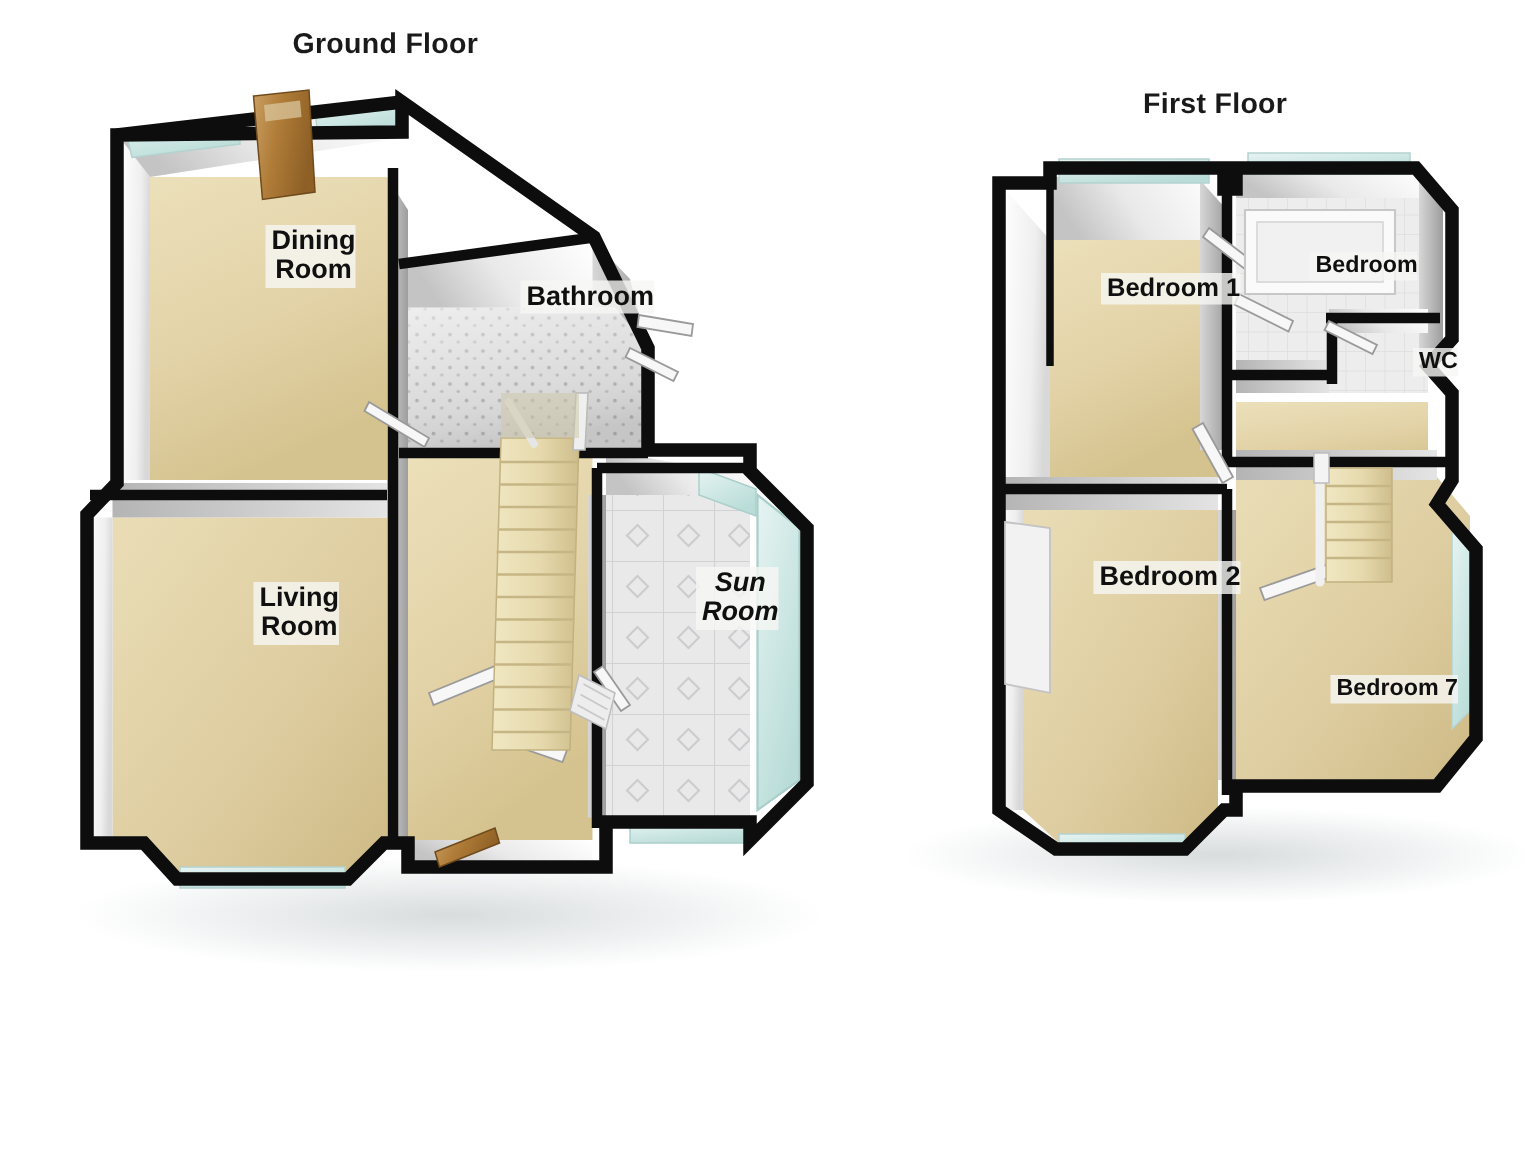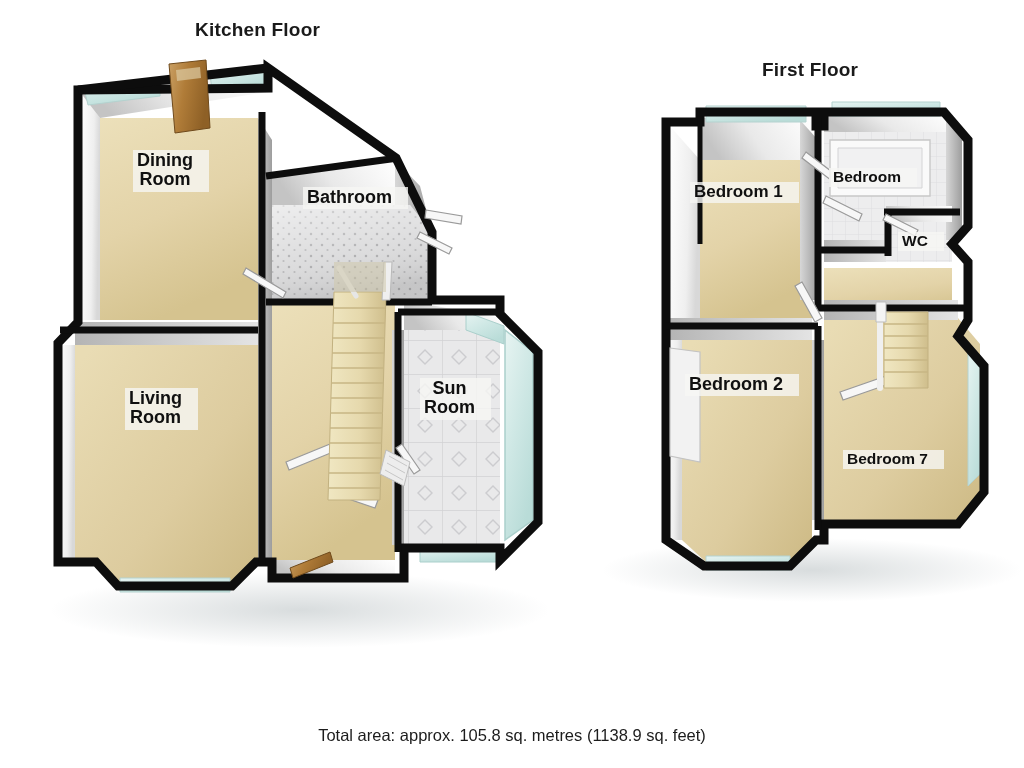--- a/index.html
+++ b/index.html
@@ -50,31 +50,32 @@
 
   
   .room-label {
     position: absolute;
     font-family: "Liberation Sans", sans-serif;
     font-weight: bold;
     color: #101010;
     text-align: center;
     line-height: 1.06;
     background: rgba(246,246,244,0.80);
-    padding: 1px 16px 2px 4px;
+    padding: 1px 0 2px 4px;
     white-space: pre-line;
     box-sizing: border-box;
+    margin-left: 44px;
   }
   .rl-2line { line-height: 1.08; }
 
   
   #label-dining    { left: 133px; top: 150px; font-size: 18px; }
   #label-kitchen   { left: 303px; top: 187px; font-size: 18px; }
   #label-living    { left: 125px; top: 388px; font-size: 18px; }
-  #label-sun       { left: 420px; top: 378px; font-size: 18px; }
+  #label-sun       { left: 420px; top: 378px; font-size: 18px; font-style: italic; }
 
   #label-bedroom1  { left: 690px; top: 182px; font-size: 17px; }
   #label-bathroom  { left: 829px; top: 168px; font-size: 15.5px; }
   #label-wc        { left: 898px; top: 232px; font-size: 15.5px; }
   #label-bedroom2  { left: 685px; top: 374px; font-size: 18px; }
   #label-bedroom3  { left: 843px; top: 450px; font-size: 15.5px; }
 </style>
 </head>
 <body>
 
@@ -360,21 +361,21 @@
 
       <g>
         <path d="M830,140 L930,140 L930,196 L830,196 Z" fill="#fafafa" stroke="#c8c8c8" stroke-width="1.4"></path>
         <path d="M838,148 L922,148 L922,188 L838,188 Z" fill="#f1f1f2" stroke="#d4d4d6" stroke-width="1"></path>
         <path d="M670,348 L700,352 L700,462 L670,456 Z" fill="#f2f2f2" stroke="#c3c3c3" stroke-width="1.2"></path>
       </g>
     </g>
   </svg>
 
   
-  <div class="floor-title" id="ground-title">Kitchen Floor</div>
+  <div class="floor-title" id="ground-title">Ground Floor</div>
 
   <div class="floor-title" id="first-title">First Floor</div>
 
   
   <div class="room-label rl-2line" id="label-dining">Dining
 Room</div>
 
   <div class="room-label" id="label-kitchen">Bathroom</div>
 
   <div class="room-label rl-2line" id="label-living">Living
@@ -388,15 +389,14 @@
 
   <div class="room-label" id="label-bathroom">Bedroom</div>
 
   <div class="room-label" id="label-wc">WC</div>
 
   <div class="room-label" id="label-bedroom2">Bedroom 2</div>
 
   <div class="room-label" id="label-bedroom3">Bedroom 7</div>
 
   
-  <div id="total-area">Total area: approx. 105.8 sq. metres (1138.9 sq. feet)</div>
 
 </div>
 
 </body></html>

